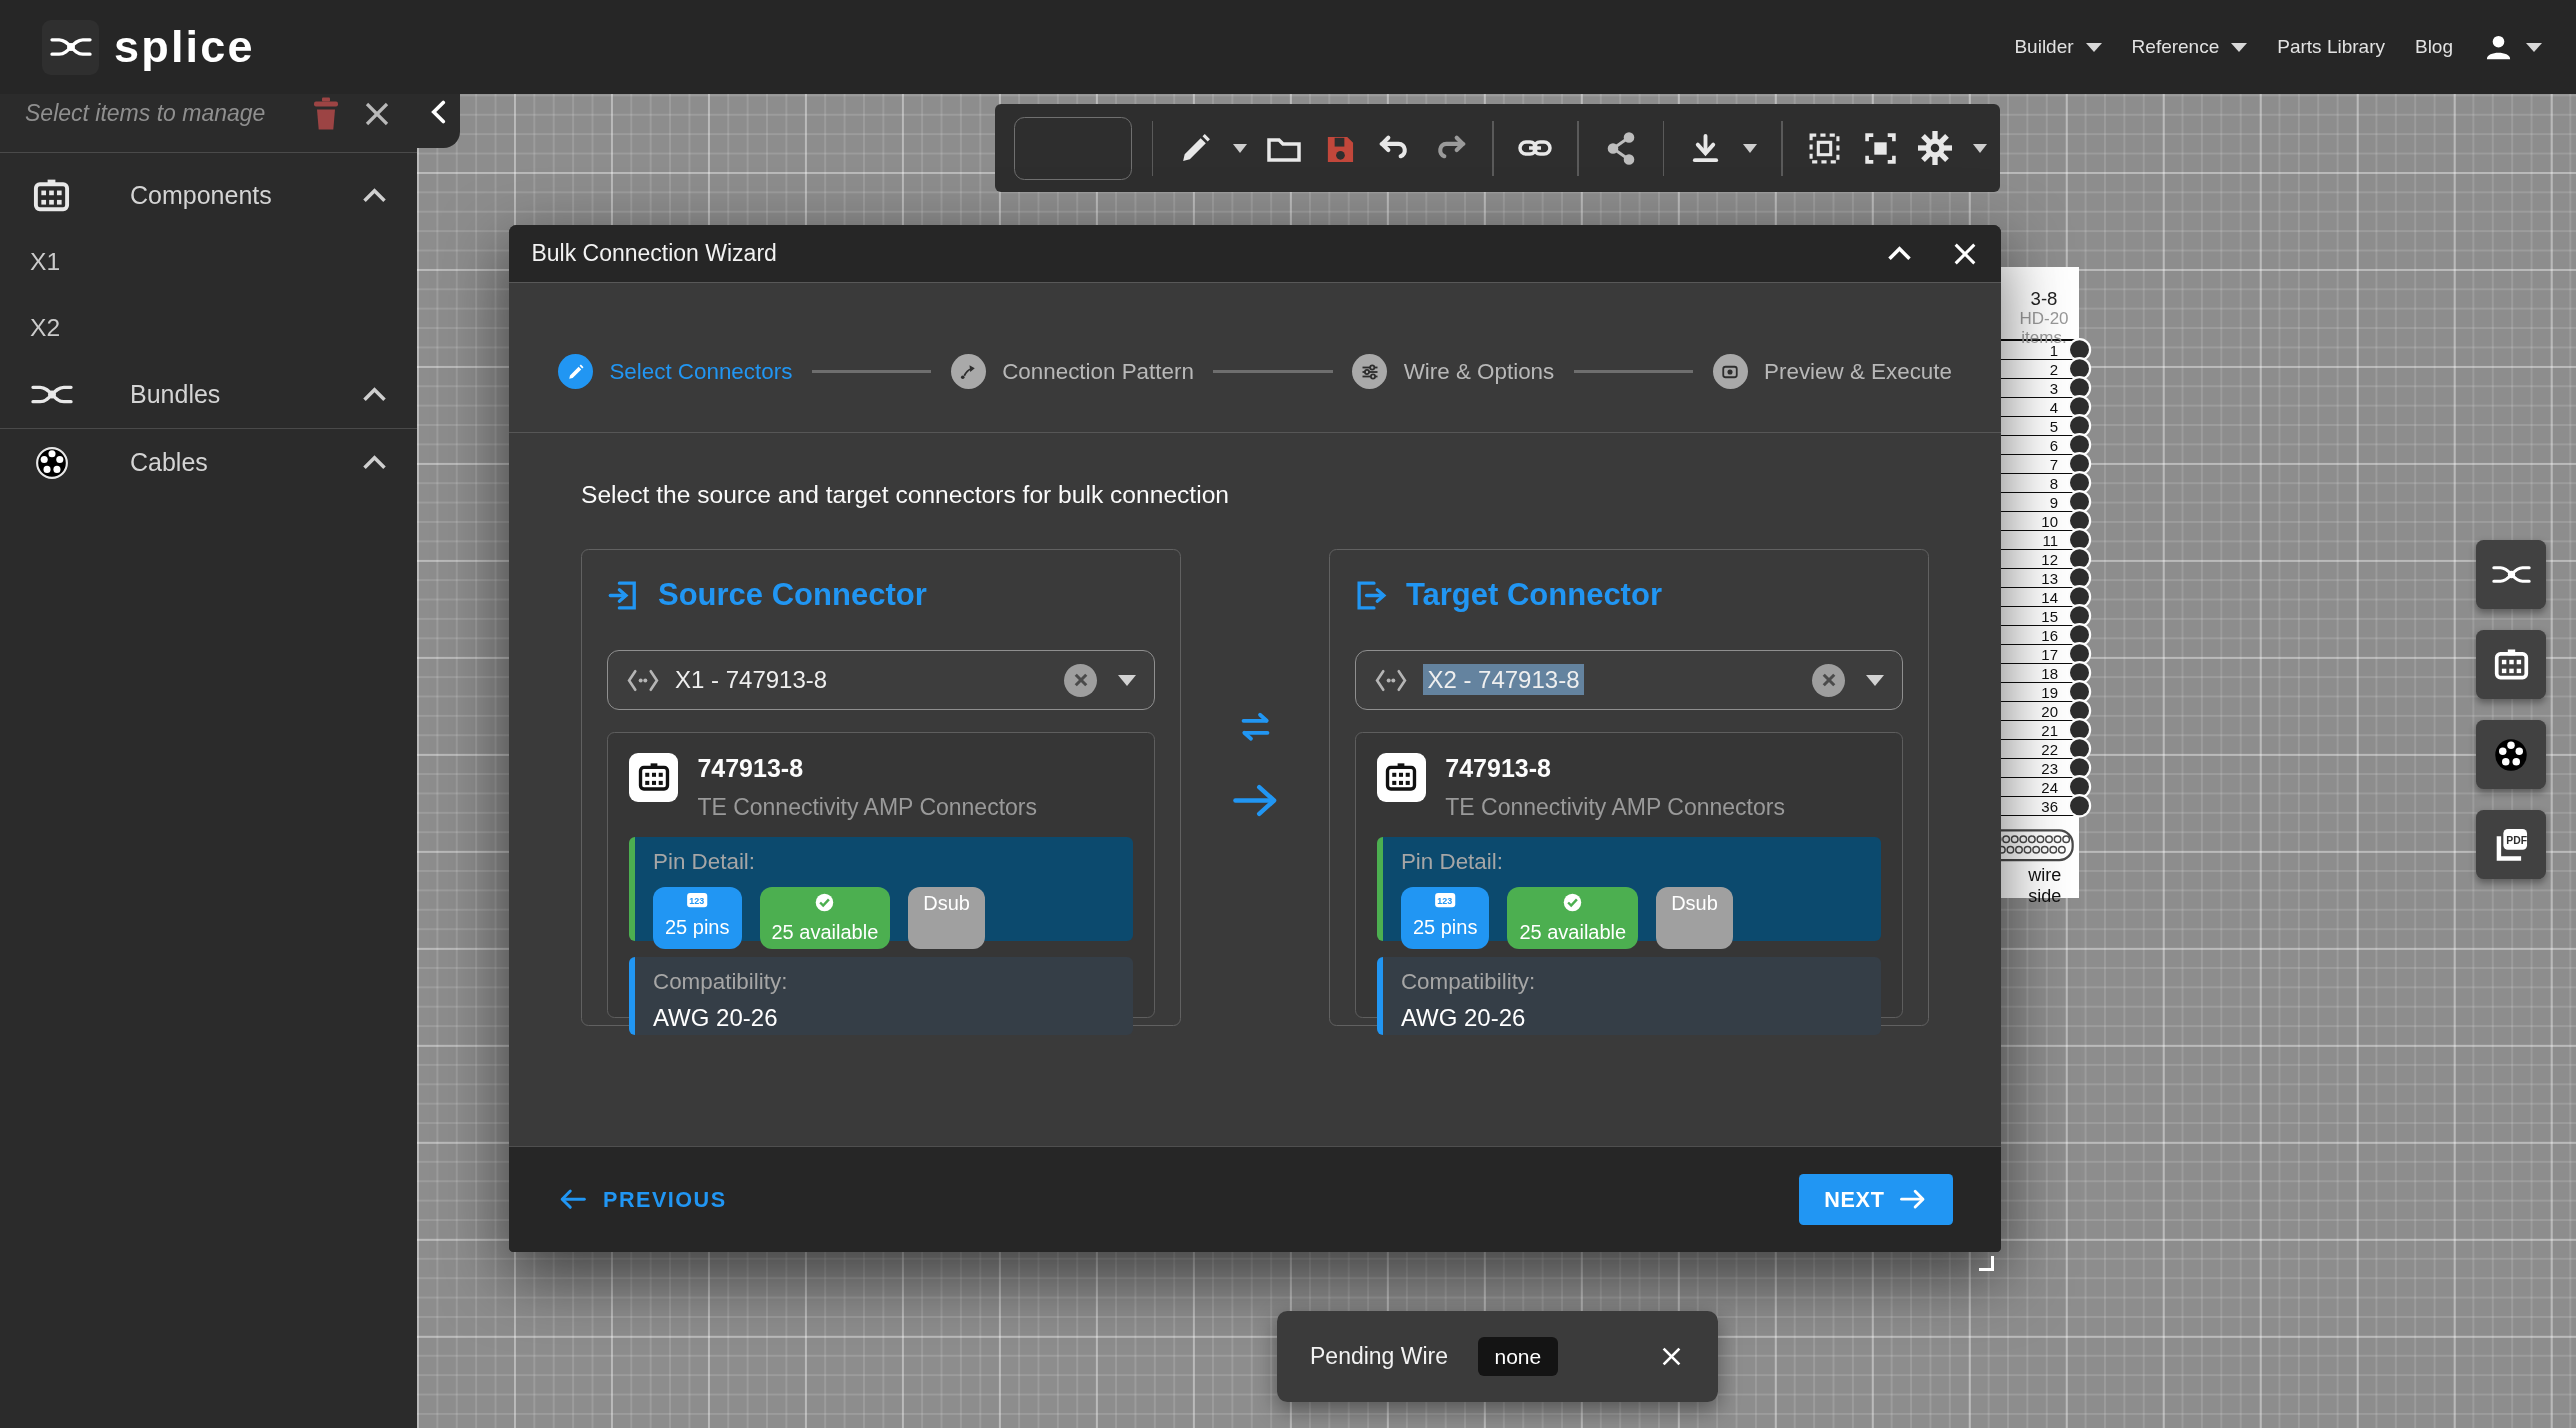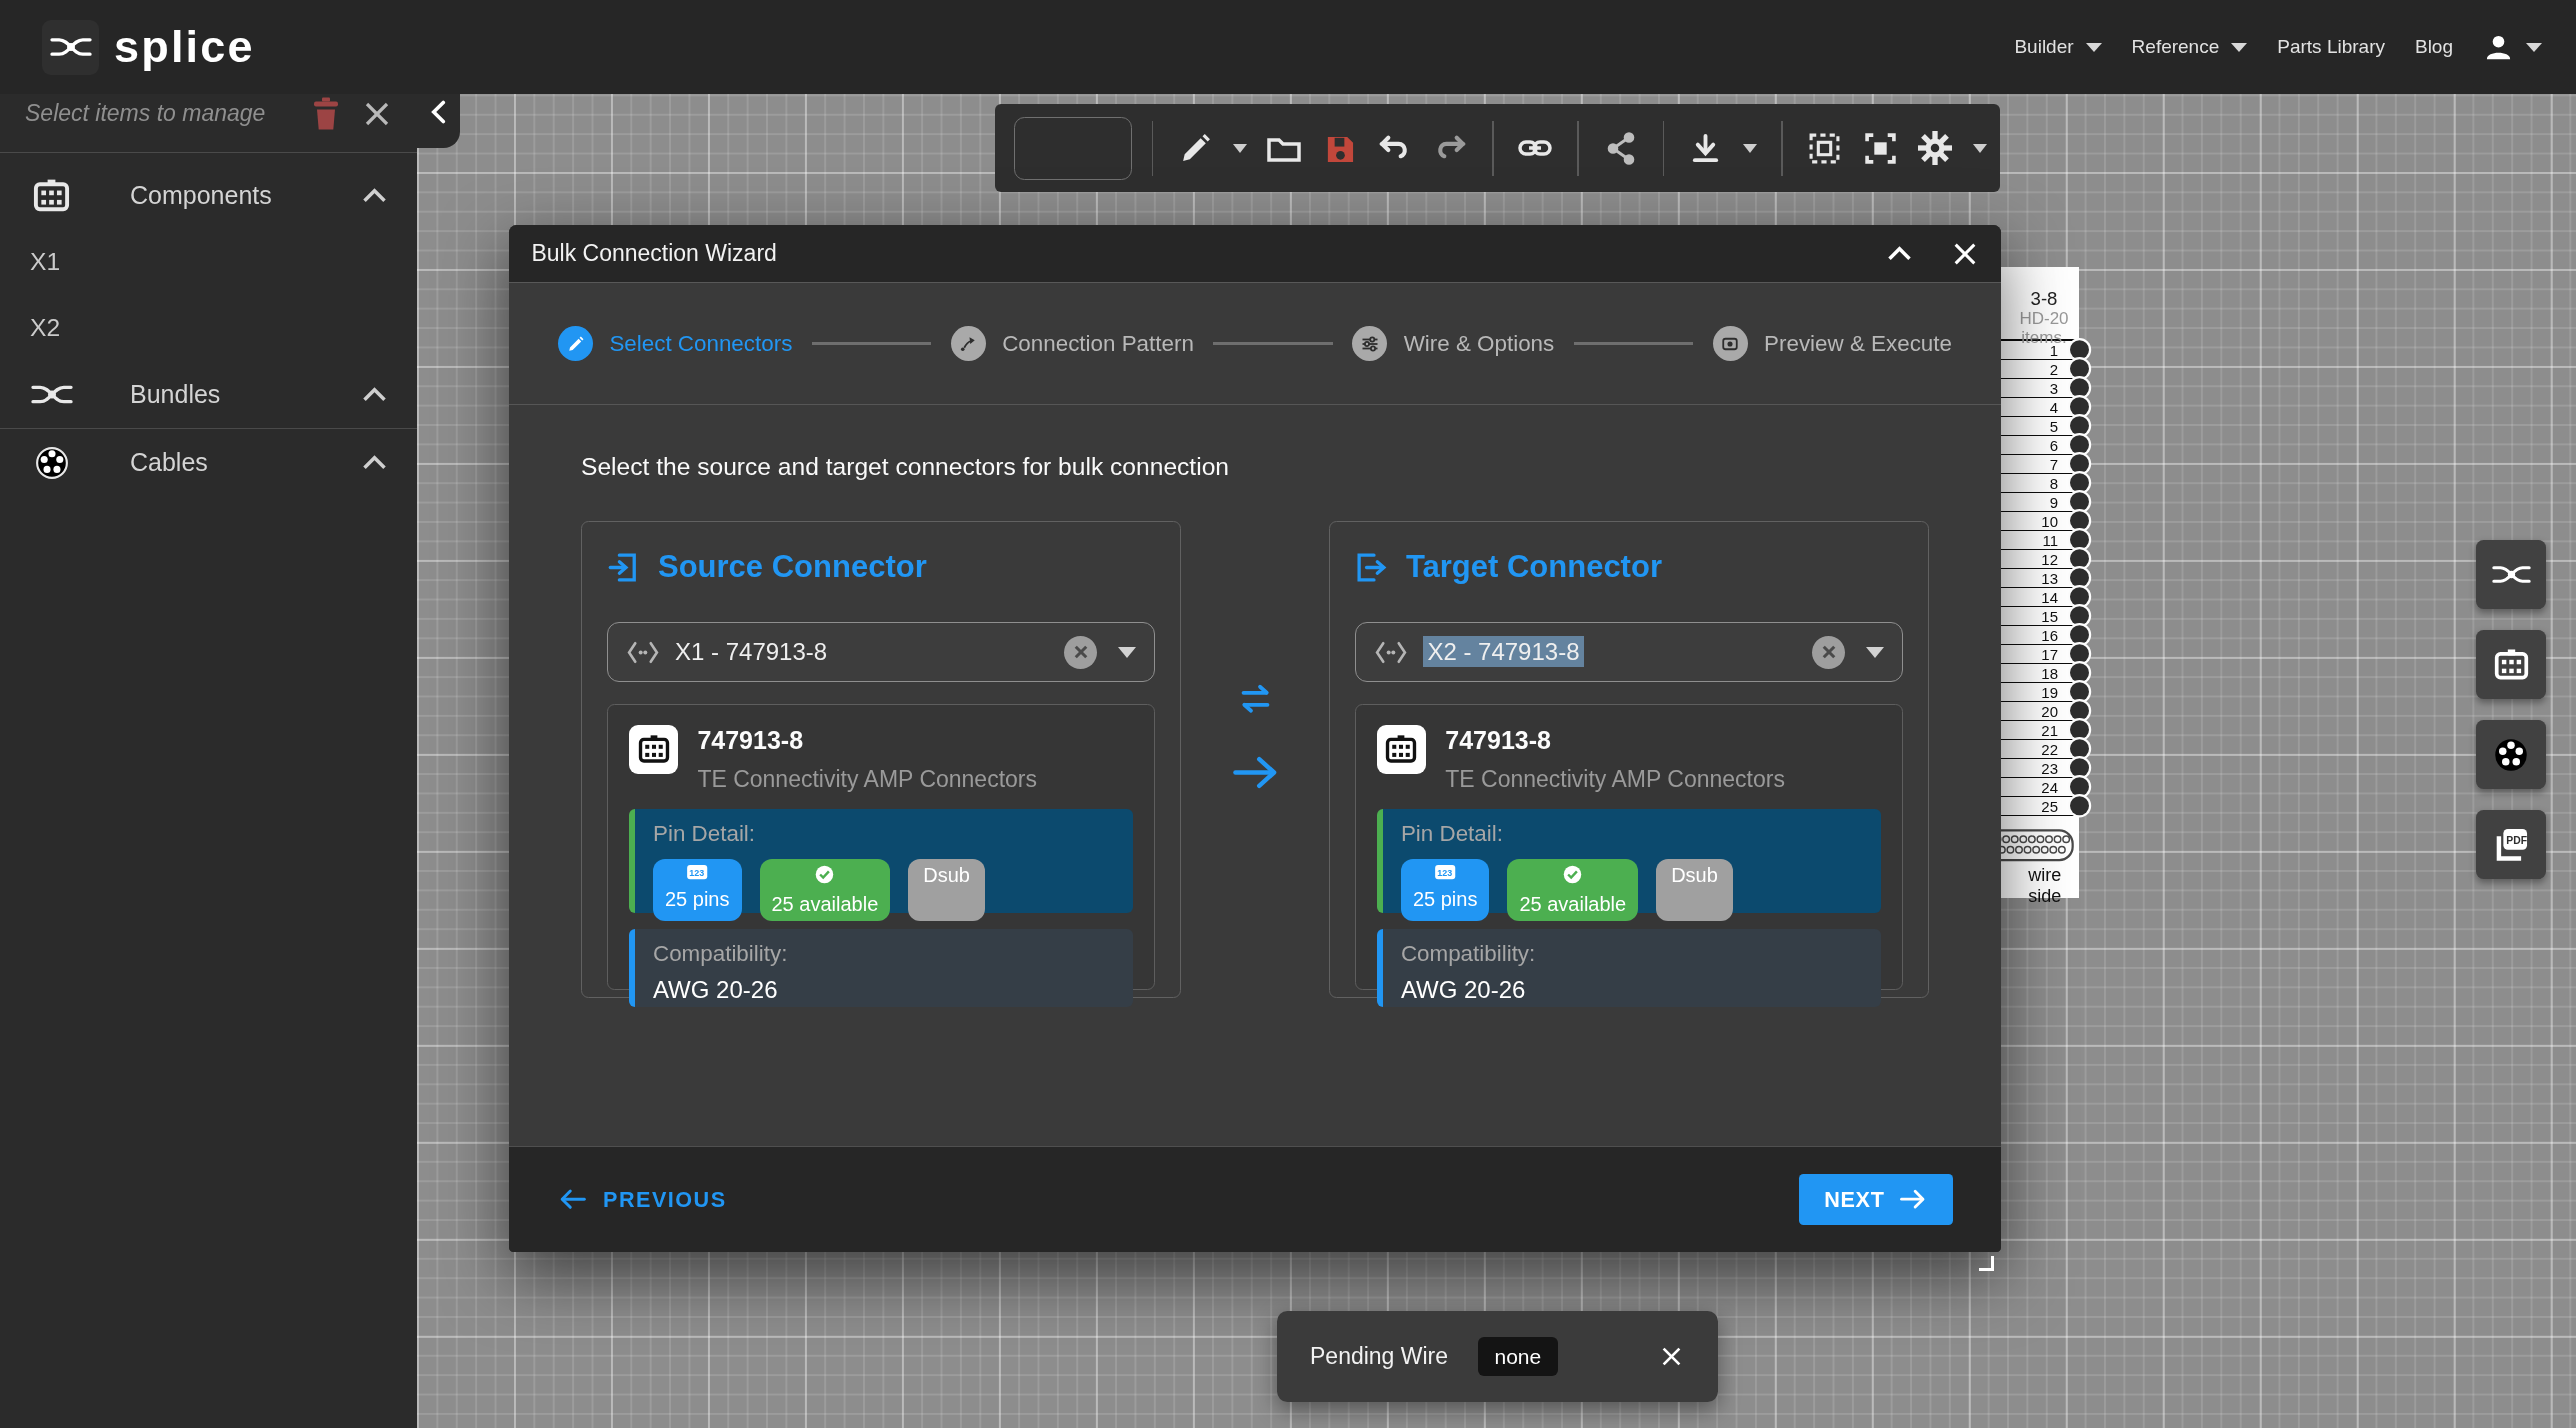--- a/index.html
+++ b/index.html
@@ -79,21 +79,21 @@
   .wire-side { position:absolute; left:10.4px; top:49px; font-size:18px; color:#111; }
   
   .float-col { position:absolute; left:2476px; top:540px; display:flex; flex-direction:column;
     gap:21px; z-index:4; }
   .float-btn { width:70px; height:69px; background:#414141; border-radius:7.5px;
     box-shadow:0 3.7px 7.5px rgba(0,0,0,.35); display:flex; align-items:center; justify-content:center;
     color:#fff; cursor:pointer; }
   
   .modal { position:absolute; left:509px; top:225px; width:1492px; height:1027px;
     background:#3a3a3a; border-radius:7.5px 7.5px 4.5px 4.5px; z-index:10;
-    box-shadow:0 22.4px 67px rgba(0,0,0,.55); display:flex; flex-direction:column; }
+    box-shadow:0 22.4px 67px rgba(0,0,0,.55); display:flex; flex-direction:column;gap:28px; }
   .m-titlebar { height:58px; background:#262626; border-radius:7.5px 7.5px 0 0;
     border-bottom:1.5px solid #585858; display:flex; align-items:center; padding:0 22.4px; }
   .m-title { font-size:23px; color:#f2f2f2; }
   .m-ticons { margin-left:auto; display:flex; align-items:center; gap:39px; color:#fff; }
   .m-body { flex:1; position:relative; }
   .stepper { height:122px; display:flex; align-items:center; padding:0 49px;
     border-bottom:1.5px solid #565656; }
   .step { display:flex; align-items:center; gap:16.4px; cursor:pointer; flex:none; }
   .step-circle { width:35px; height:35px; border-radius:50%; display:flex; align-items:center;
     justify-content:center; background:#a9a9a9; color:#2d2d2d; }
@@ -258,21 +258,21 @@
         </div>
         <div class="pin-row">
           <span>23</span>
           <span class="pin-dot"></span>
         </div>
         <div class="pin-row">
           <span>24</span>
           <span class="pin-dot"></span>
         </div>
         <div class="pin-row">
-          <span>25</span>
+          <span>36</span>
           <span class="pin-dot"></span>
         </div>
       </div>
     <div class="pt-footer">
       <svg class="dsub-svg" width="122" height="34" viewBox="0 0 164 46">
         <rect x="2" y="2" width="158" height="40" rx="18" fill="none" stroke="#4a4a4a" stroke-width="3"></rect>
         <g id="dsub-holes" fill="none" stroke="#4a4a4a" stroke-width="2">
             <circle cx="12" cy="14" r="4.4"></circle>
             <circle cx="23.6" cy="14" r="4.4"></circle>
             <circle cx="35.2" cy="14" r="4.4"></circle>

